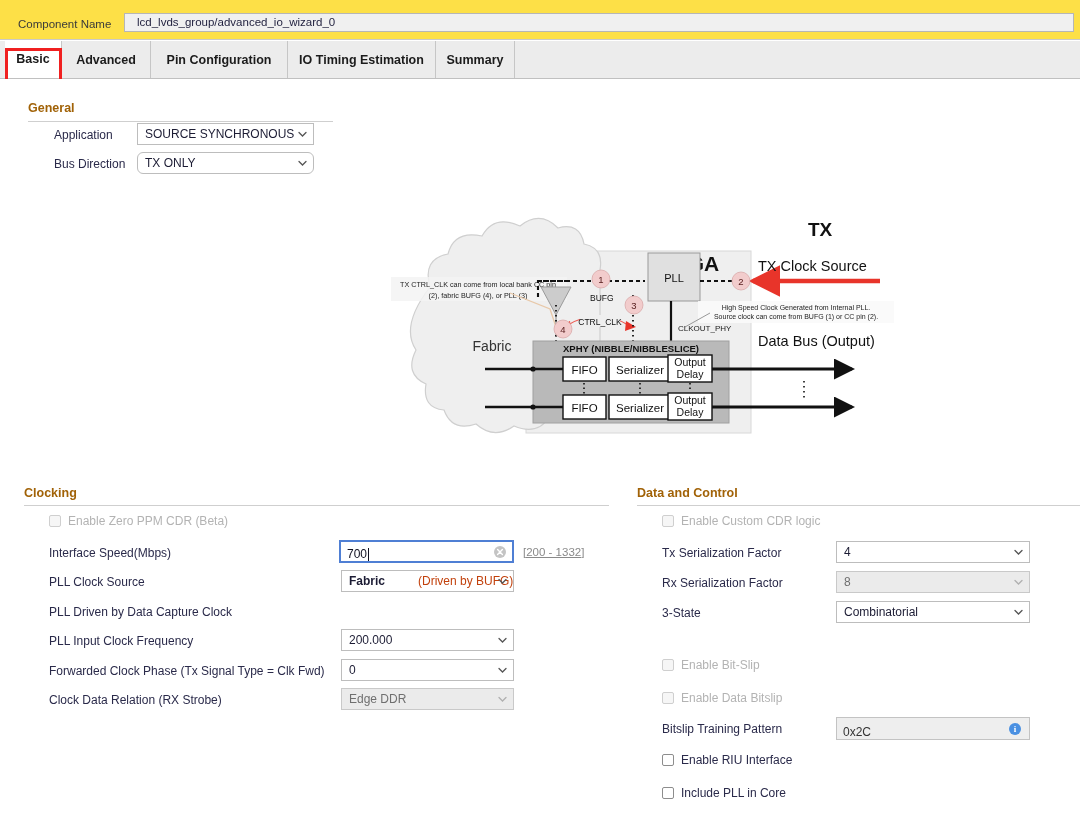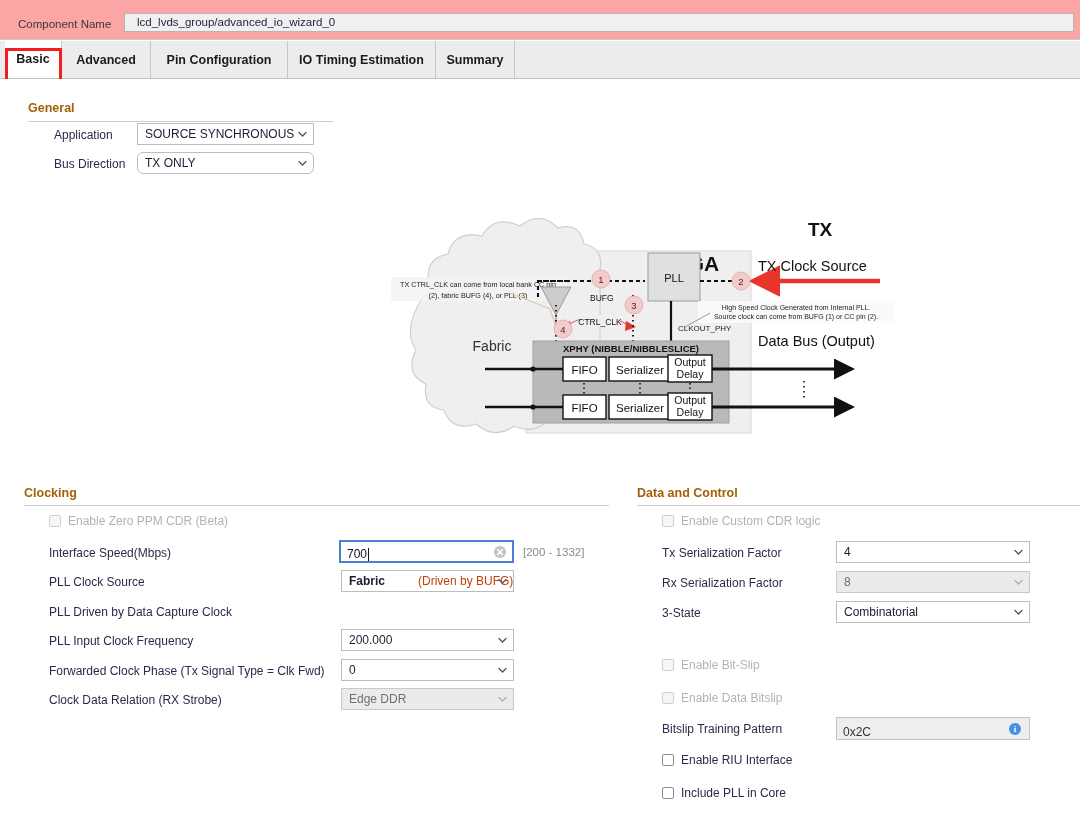--- a/index.html
+++ b/index.html
@@ -9,21 +9,21 @@
     font-family:"Liberation Sans","DejaVu Sans",sans-serif;
     font-size:12px;
     color:#1a1a1a;
     overflow:hidden;
     position:relative;
   }
 
   
   #topbar{
     position:absolute;left:0;top:0;width:1080px;height:40px;
-    background:#fca5a5;
+    background:#fde047;
     border-bottom:1px solid #c9c9c9;
     box-sizing:border-box;
   }
   #topbar .cn-label{
     position:absolute;left:18px;top:18px;
     font-size:11.5px;color:#3a3a3a;white-space:nowrap;
   }
   #topbar .cn-input{
     position:absolute;left:124px;top:13px;width:950px;height:19px;
     background:#f0f0f0;border:1px solid #b6b6b6;
@@ -135,21 +135,21 @@
   }
   .info-ico{
     position:absolute;right:8px;top:50%;transform:translateY(-50%);
     width:12px;height:12px;border-radius:50%;
     background:#4a90e2;color:#fff;font-size:9px;font-weight:bold;
     display:flex;align-items:center;justify-content:center;
     font-family:"Liberation Serif",serif;
   }
 
   .range-hint{
-    position:absolute;font-size:11.5px;color:#8a8a8a;white-space:nowrap;
+    position:absolute;font-size:11.5px;color:#8a8a8a;white-space:nowrap;text-decoration:underline;
   }
 
   
   .chkrow{position:absolute;display:flex;align-items:center;white-space:nowrap;}
   .chkbox{
     width:12px;height:12px;box-sizing:border-box;
     border:1px solid #8d8d8d;border-radius:2px;background:#ffffff;
     margin-right:7px;flex:0 0 auto;
   }
   .chkbox.dim{border:1px solid #cfcfcf;background:#f6f6f6;}

